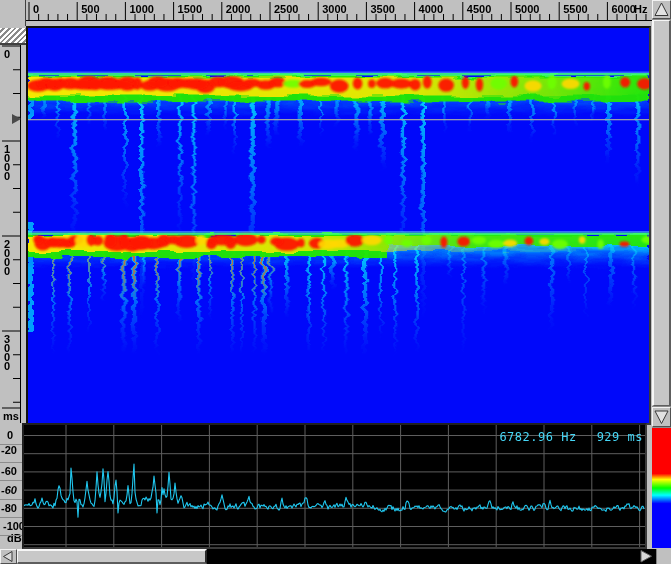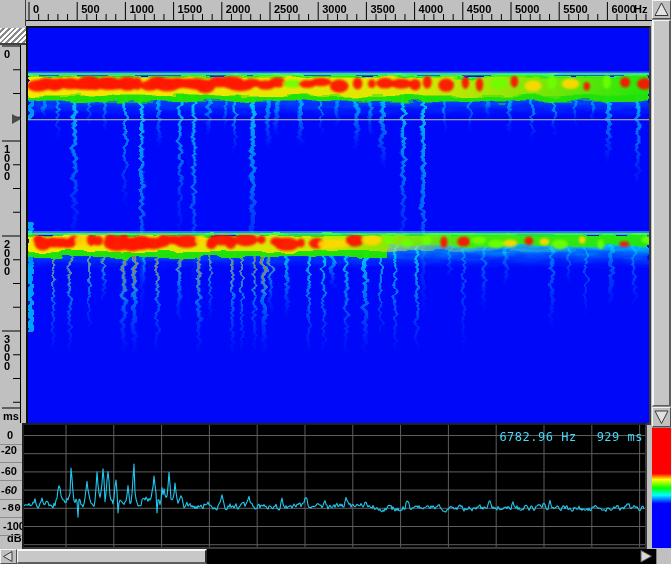--- a/index.html
+++ b/index.html
@@ -429,21 +429,21 @@
   <div class="abs db-col" id="db-col">
     <div class="db-label" id="db-unit" style="top:108px;left:7px;">dB</div>
   <div class="db-label" style="top: 5px; left: 7px;">0</div>
       <div class="db-sep" style="top: 19px;"></div>
       <div class="db-label" style="top: 20px; left: 1px;">-20</div>
       <div class="db-sep" style="top: 37.2px;"></div>
       <div class="db-label" style="top: 41.4px; left: 1px;">-60</div>
       <div class="db-sep" style="top: 55.4px;"></div>
       <div class="db-label" style="top: 59.6px; left: 1px; font-style: italic;">-60</div>
       <div class="db-sep" style="top: 73.6px;"></div>
-      <div class="db-label" style="top: 77.8px; left: 1px; font-family: Liberation Mono, monospace;">-80</div>
+      <div class="db-label" style="top: 77.8px; left: 1px;">-80</div>
       <div class="db-sep" style="top: 91.8px;"></div>
       <div class="db-label" style="top: 96px; left: 1px; text-align: right;">-100</div>
       <div class="db-sep" style="top: 110px;"></div>
     </div>
 
   <div class="abs spectrum-frame">
     <svg id="spectrum-svg" width="621" height="122" viewBox="0 0 621 122" style="background:#000;">
       <g id="spectrum-grid">
           <line x1="42" y1="0" x2="42" y2="122" stroke="#5E5E5E" stroke-width="1"></line>
           <line x1="89.8" y1="0" x2="89.8" y2="122" stroke="#5E5E5E" stroke-width="1"></line>

